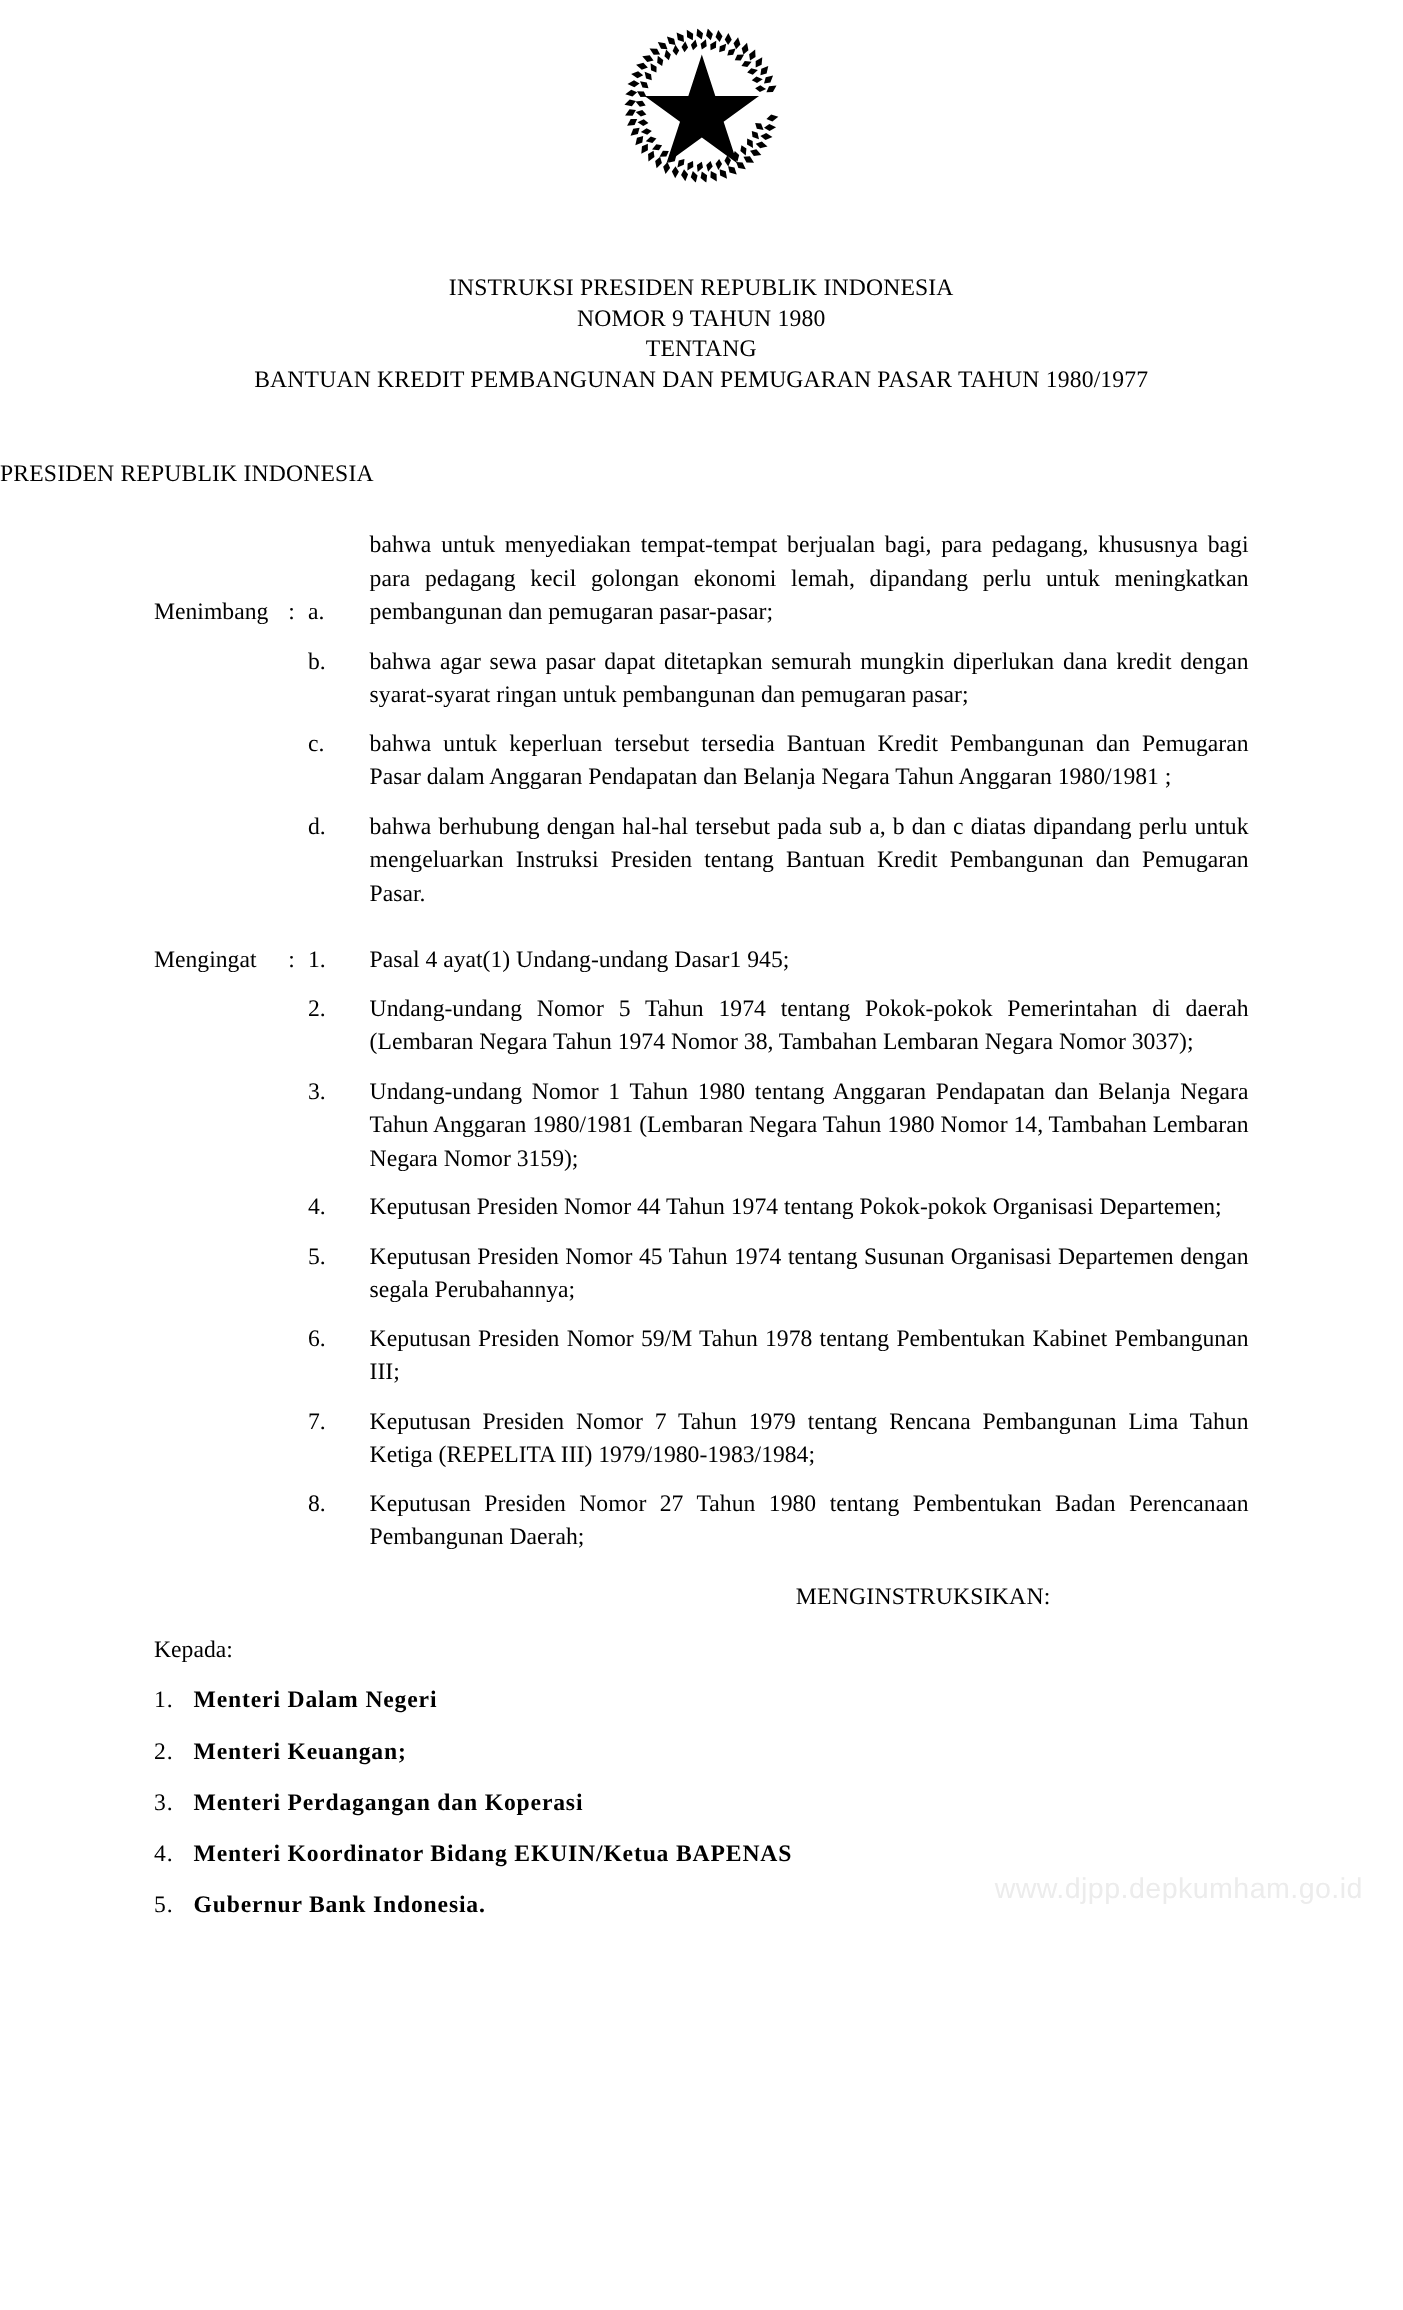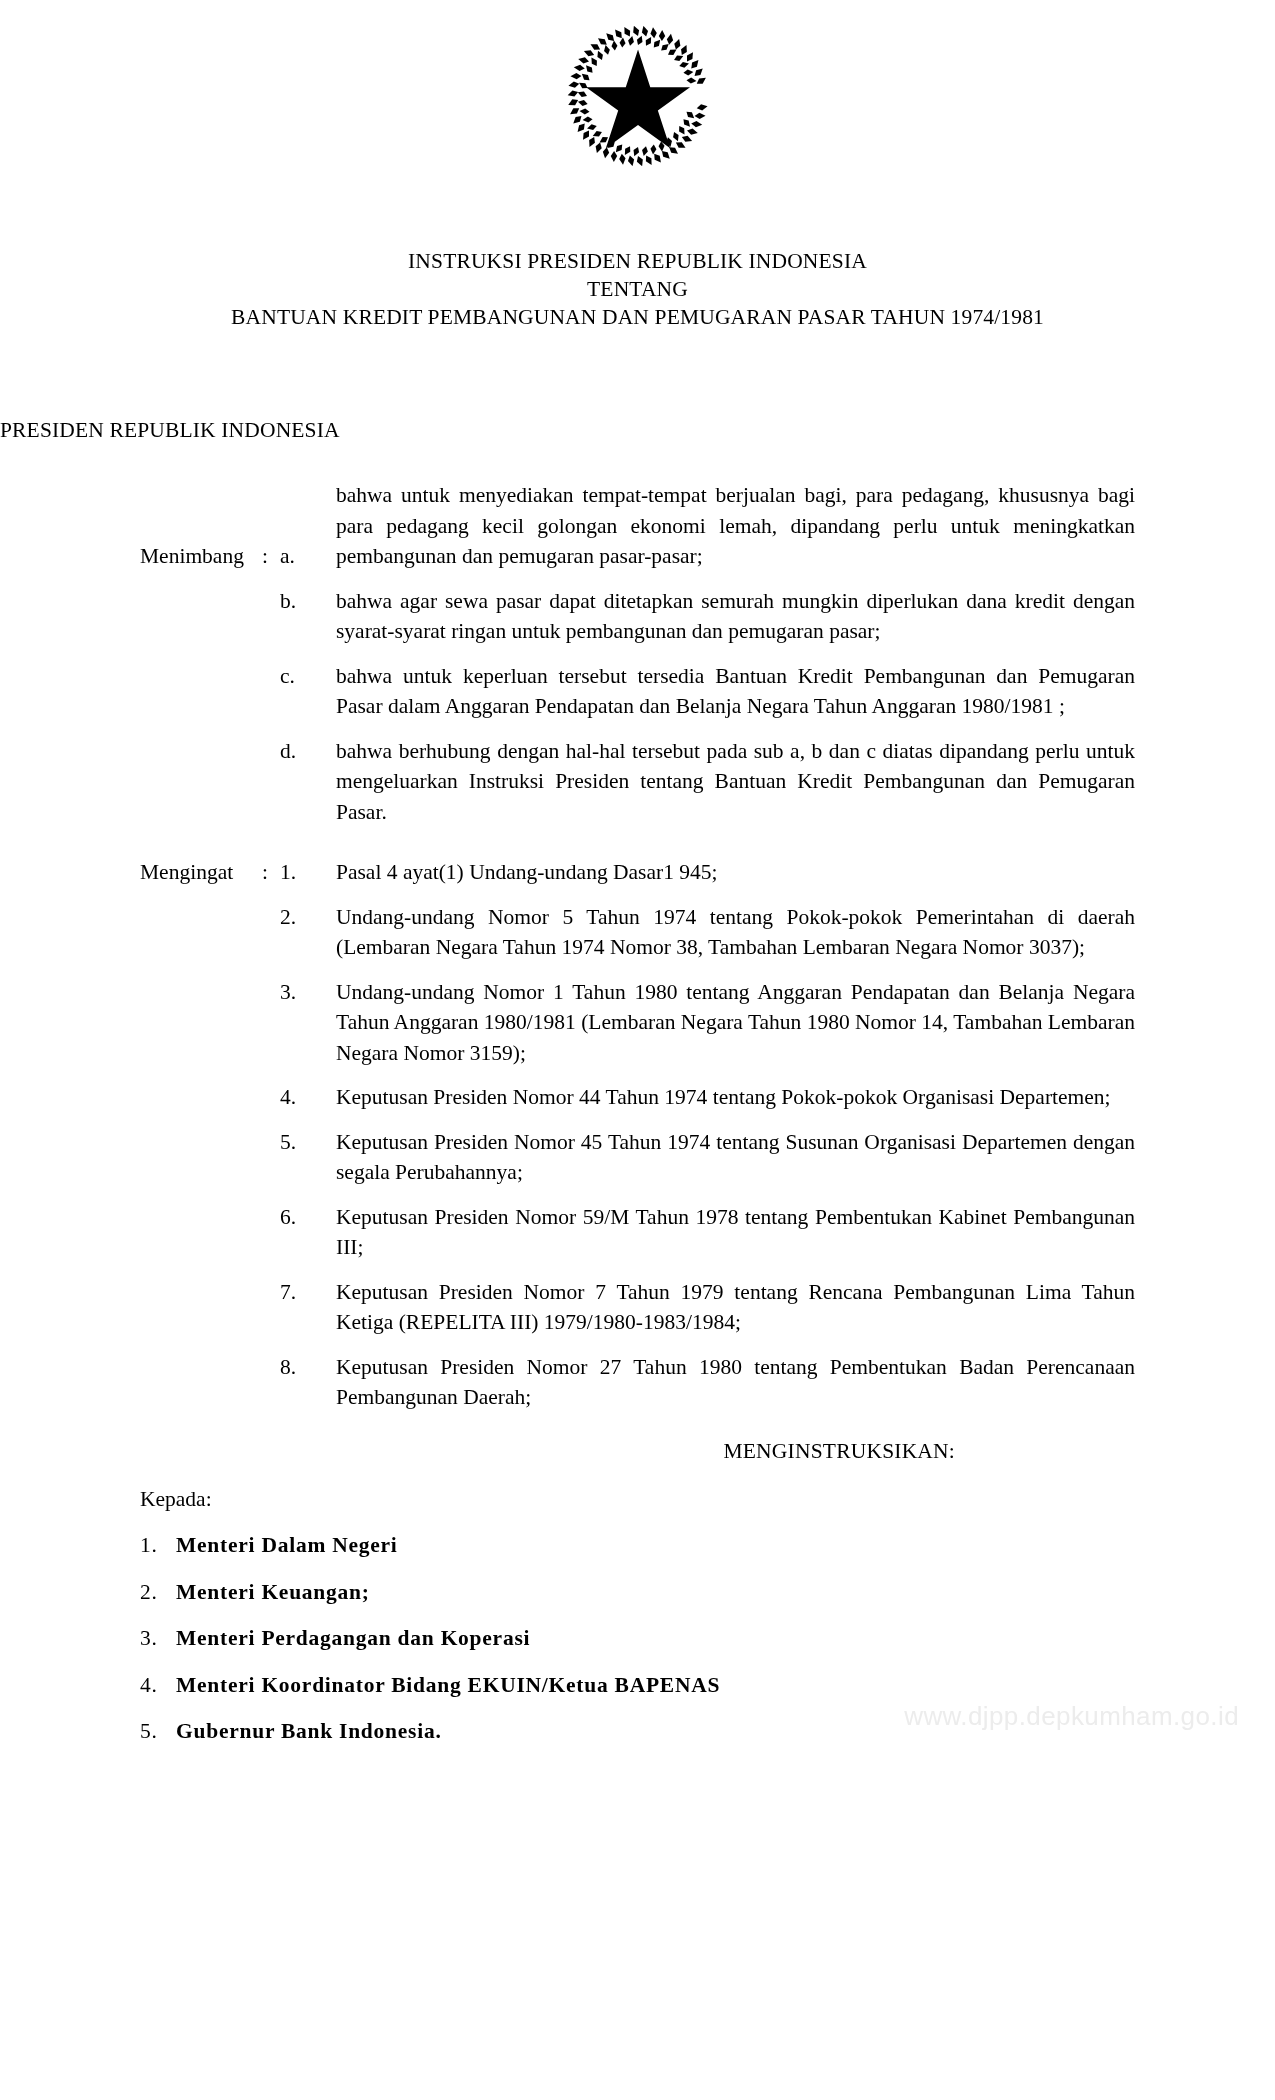--- a/index.html
+++ b/index.html
@@ -254,22 +254,23 @@
             </g>
         </g>
 
         <polygon points="76,28 90.6,72.9 137.9,72.9 99.6,100.6 114.3,145.5 76,117.8 37.7,145.5 52.4,100.6 14.1,72.9 61.4,72.9" fill="#000000" transform="translate(0,-10) scale(0.84) translate(14.5,12)"></polygon>
       </svg>
     </span>
   </div>
 
   <div class="title-block">
     <div class="title-line">INSTRUKSI PRESIDEN REPUBLIK INDONESIA</div>
+    <div class="title-line">NOMOR 9 TAHUN 1980</div>
     <div class="title-line">TENTANG</div>
-    <div class="title-line">BANTUAN KREDIT PEMBANGUNAN DAN PEMUGARAN PASAR TAHUN 1974/1981</div>
+    <div class="title-line">BANTUAN KREDIT PEMBANGUNAN DAN PEMUGARAN PASAR TAHUN 1980/1977</div>
   </div>
 
   <div class="subtitle">PRESIDEN REPUBLIK INDONESIA</div>
 
   <div class="body-area">
 
     <div class="clause-row">
       <div class="label-col">Menimbang</div>
       <div class="colon-col">:</div>
       <div class="marker-col">a.</div>

